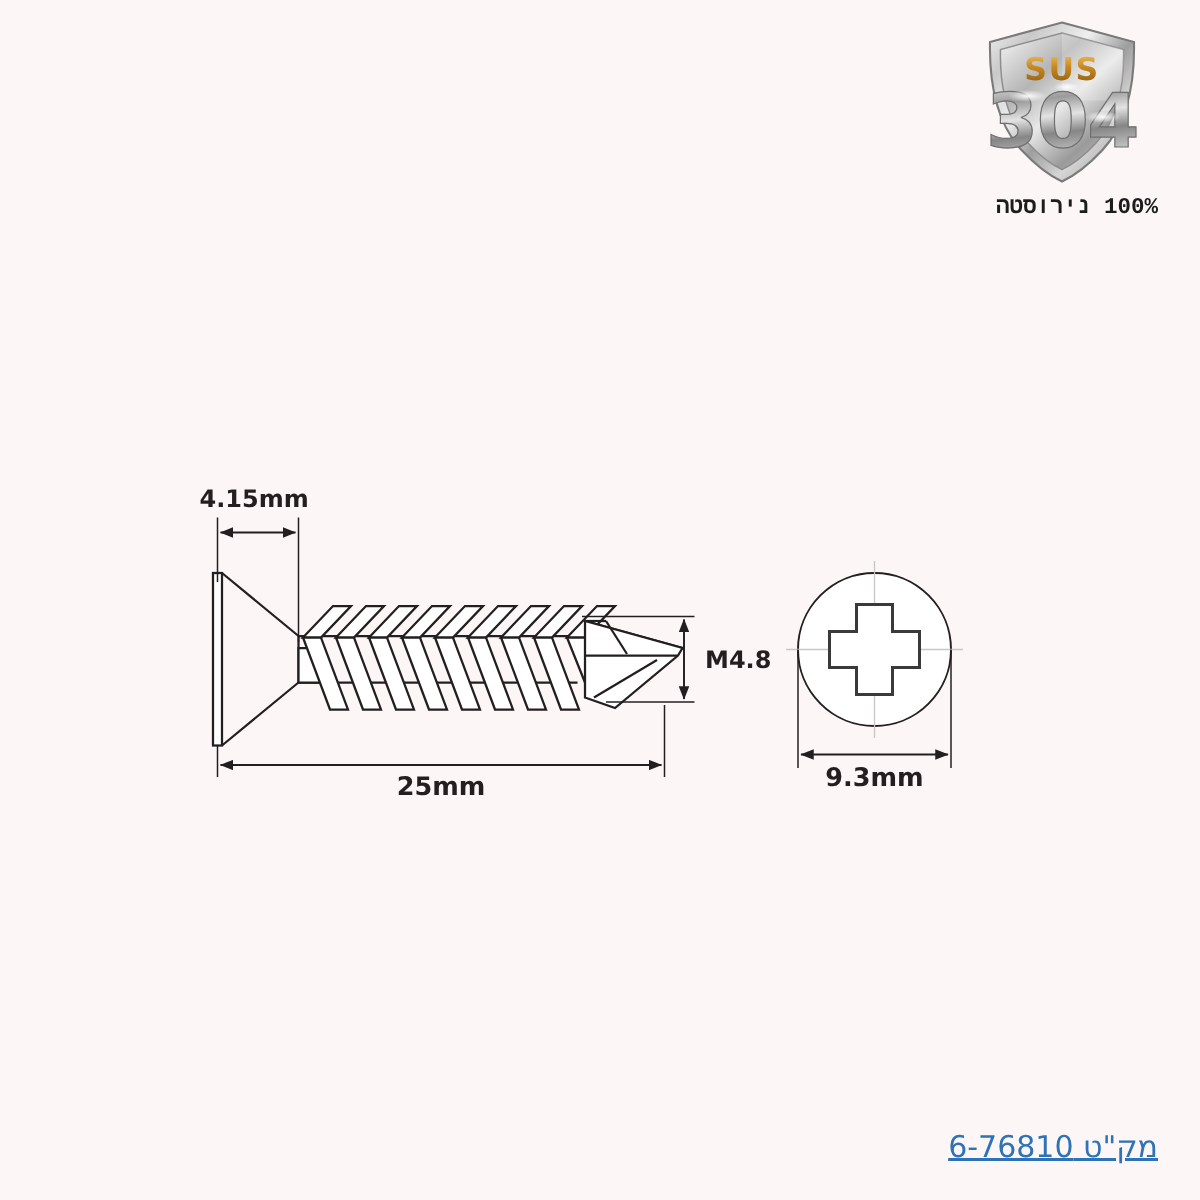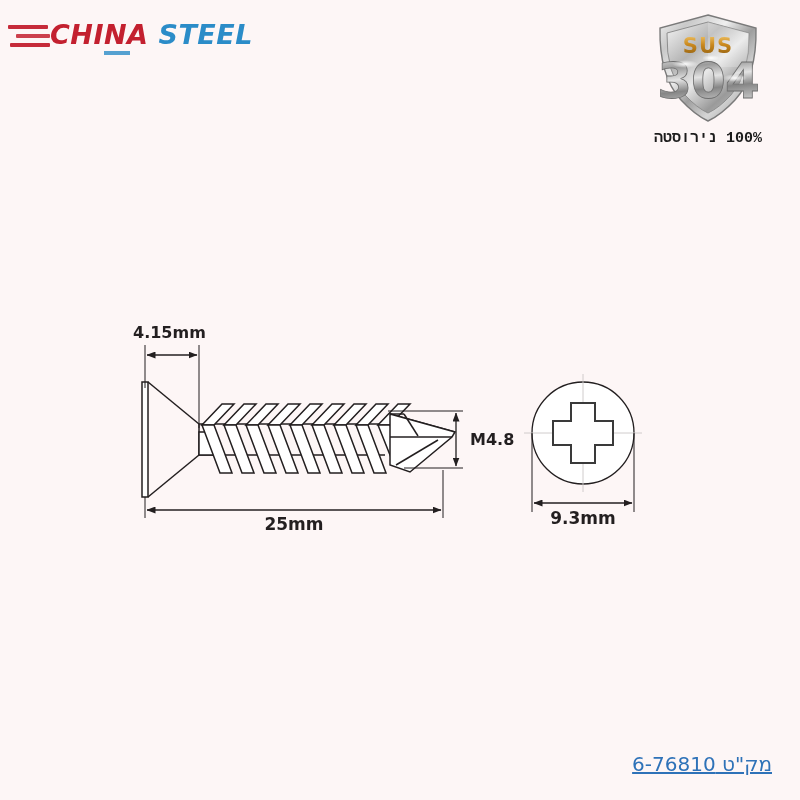--- a/index.html
+++ b/index.html
@@ -50,21 +50,21 @@
     height: 4px;
     opacity: .8;
   }
   .slb1 { left: 98px; top: 33px; width: 26px; }
 
   
   #sus-badge {
     position: absolute;
     right: 28px; top: 12px;
     width: 128px; height: 148px;
-    text-align: center;
+    text-align: right;
   }
   #shield-wrap {
     position: relative;
     width: 118px; height: 112px;
     margin: 0 auto;
   }
   #shield-wrap svg { display: block; }
   .badge-caption {
     margin-top: 6px;
     font-family: Liberation Mono, monospace;
@@ -94,29 +94,20 @@
     direction: rtl;
     white-space: nowrap;
     cursor: pointer;
   }
 </style>
 </head>
 <body>
 
 <div id="page">
 
-  <div id="brand-logo">
-    <span class="speedline sl1"></span>
-    <span class="speedline sl2"></span>
-    <span class="speedline sl3"></span>
-    <span class="sl-blue slb1"></span>
-    <div class="logo-text">
-      <span class="logo-china">CHINA</span><span class="logo-steel">STEEL</span>
-    </div>
-  </div>
 
   <div id="sus-badge">
     <div id="shield-wrap">
       <svg width="118" height="112" viewBox="0 0 118 112" xmlns="http://www.w3.org/2000/svg">
         <defs>
           <linearGradient id="shieldGrad" x1="0" y1="0" x2="1" y2="1">
             <stop offset="0%" stop-color="#f2f2f2"></stop>
             <stop offset="18%" stop-color="#c9c9c9"></stop>
             <stop offset="38%" stop-color="#efefef"></stop>
             <stop offset="55%" stop-color="#9e9e9e"></stop>

